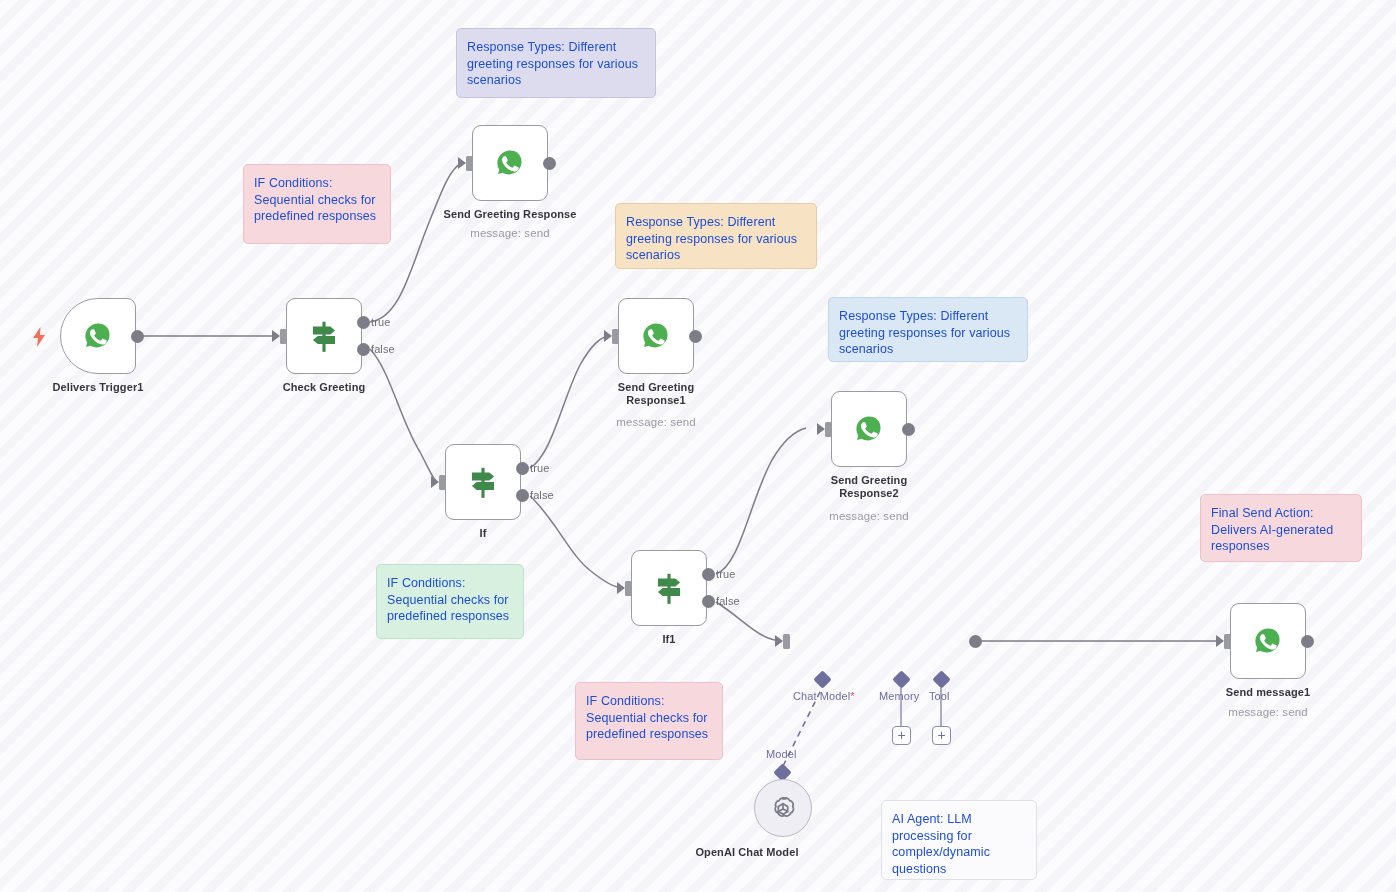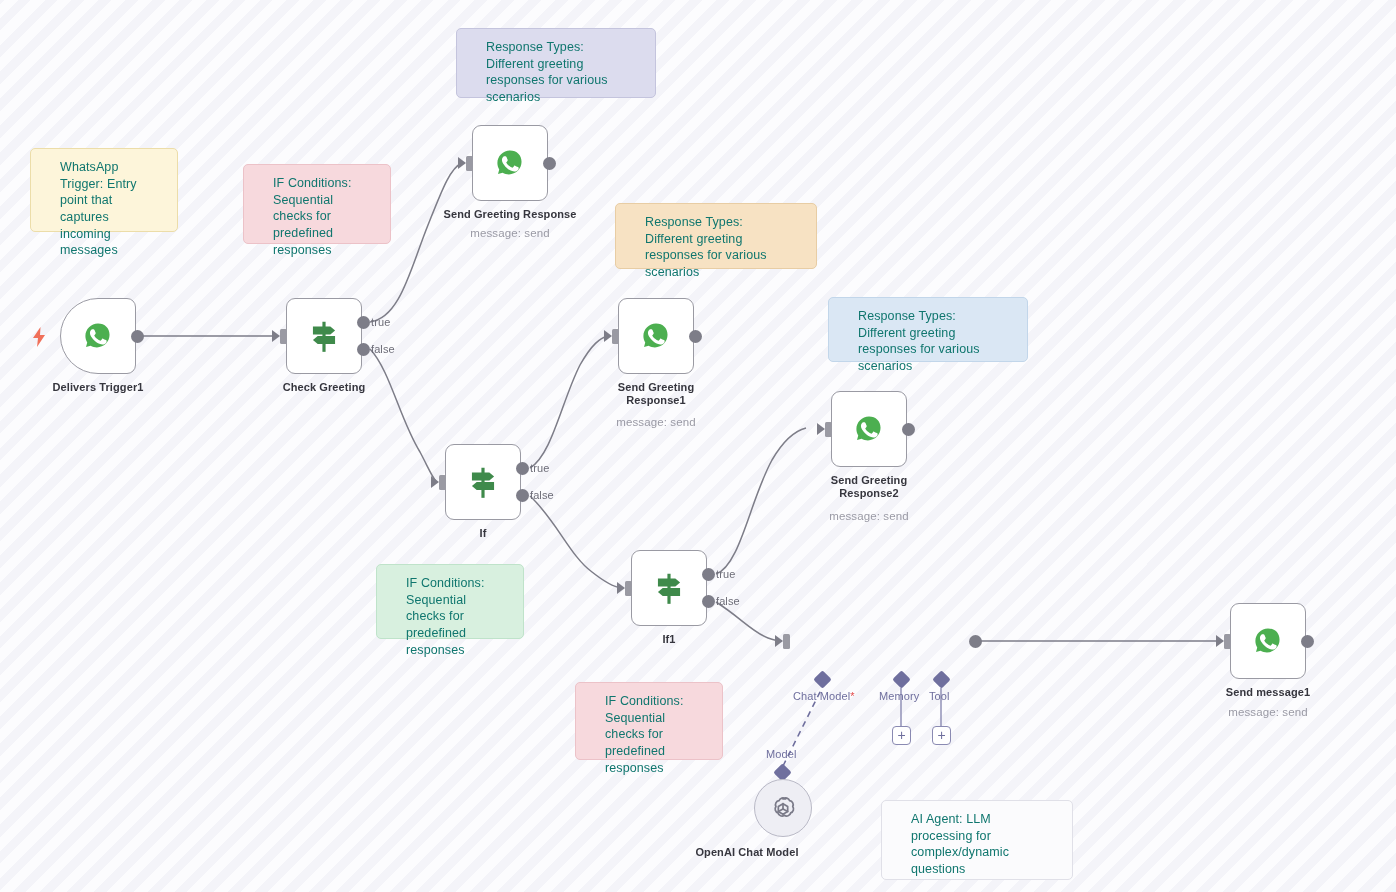--- a/index.html
+++ b/index.html
@@ -31,24 +31,24 @@
     width: 1396px;
     height: 892px;
     pointer-events: none;
   }
 
   
   .note {
     position: absolute;
     box-sizing: border-box;
     border-radius: 5px;
-    padding: 10px 29px;
+    padding: 10px 10px;
     font-size: 12.5px;
     line-height: 1.33;
-    color: #0f766e;
+    color: #1d4ed8;
     letter-spacing: .1px;
     white-space: pre-line;
   }
 
   
   .node {
     position: absolute;
     box-sizing: border-box;
     background: #ffffff;
     border: 1.4px solid #9a9aa3;
@@ -197,34 +197,34 @@
     <path class="edge" d="M 981 641 L 1219 641"></path>
 
     <path class="edge-dash" d="M 783 766 L 821 690"></path>
     <path class="edge-sub" d="M 901 688 L 901 728"></path>
     <path class="edge-sub" d="M 941 688 L 941 728"></path>
     <path class="edge-sub" d="M 783 766 L 783 786"></path>
   </svg>
 
   <div class="note" style="left:456px;top:28px;width:200px;height:70px;background:#dcdcee;border:1px solid #c4c4dd;">Response Types: Different greeting responses for various scenarios</div>
 
-  <div class="note" style="left:30px;top:148px;width:148px;height:84px;background:#fdf5da;border:1px solid #ecdda9;">WhatsApp Trigger: Entry point that captures incoming messages</div>
 
   <div class="note" style="left:243px;top:164px;width:148px;height:80px;background:#f7d9dd;border:1px solid #ecc2c8;">IF Conditions: Sequential checks for predefined responses</div>
 
   <div class="note" style="left:615px;top:203px;width:202px;height:66px;background:#f7e2c3;border:1px solid #e8cda4;">Response Types: Different greeting responses for various scenarios</div>
 
   <div class="note" style="left:828px;top:297px;width:200px;height:65px;background:#dae7f4;border:1px solid #c2d6ea;">Response Types: Different greeting responses for various scenarios</div>
 
+  <div class="note" style="left:1200px;top:494px;width:162px;height:68px;background:#f7d9dd;border:1px solid #ecc2c8;">Final Send Action: Delivers AI-generated responses</div>
 
   <div class="note" style="left:376px;top:564px;width:148px;height:75px;background:#d8f0df;border:1px solid #bfe3ca;">IF Conditions: Sequential checks for predefined responses</div>
 
   <div class="note" style="left:575px;top:682px;width:148px;height:78px;background:#f7d9dd;border:1px solid #ecc2c8;">IF Conditions: Sequential checks for predefined responses</div>
 
-  <div class="note" style="left:881px;top:800px;width:192px;height:80px;background:#fbfbfd;border:1px solid #e0e0e8;">AI Agent: LLM processing for complex/dynamic questions</div>
+  <div class="note" style="left:881px;top:800px;width:156px;height:80px;background:#fbfbfd;border:1px solid #e0e0e8;">AI Agent: LLM processing for complex/dynamic questions</div>
 
   <div class="bolt" style="left:31px;top:327px;">
     <svg viewBox="0 0 16 20" width="16" height="20">
       <path d="M9.5 0 L2 11 L7 11 L6 20 L14 8 L9 8 Z" fill="#f0705a"></path>
     </svg>
   </div>
   <div class="node trigger" style="left:60px;top:298px;">
     <span>
       <svg class="wa-icon" viewBox="0 0 48 48">
         <path d="M24 4C13 4 4 13 4 24c0 3.6 1 7 2.7 9.9L4 44l10.4-2.7C17.2 42.9 20.5 44 24 44c11 0 20-9 20-20S35 4 24 4z" fill="#ffffff"></path>

